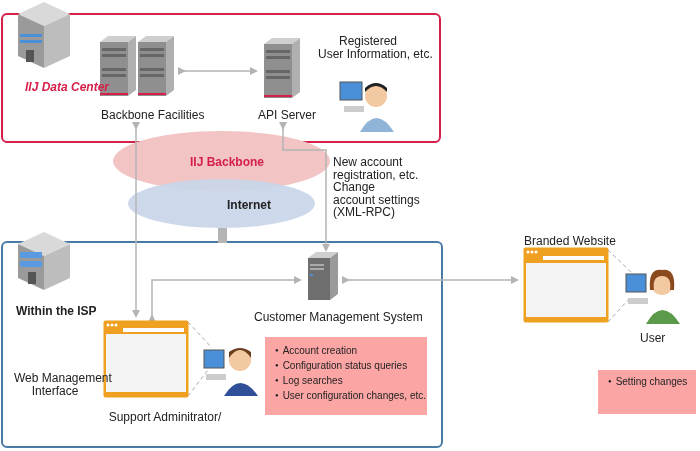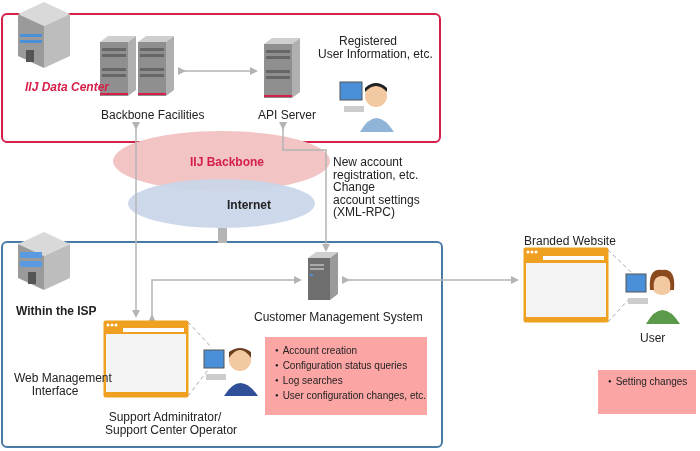--- a/index.html
+++ b/index.html
@@ -171,21 +171,20 @@
   <div>(XML-RPC)</div>
 </div>
 
 <div class="lbl" style="left:254px;top:310px;">Customer Management System</div>
 <div class="lbl" style="left:14px;top:372px;text-align:center;width:82px;line-height:13px;">
   <div>Web Management</div>
   <div>Interface</div>
 </div>
 <div class="lbl lbl-center" style="left:105px;top:411px;width:120px;line-height:13px;">
   <div>Support Adminitrator/</div>
-  <div>Support Center Operator</div>
 </div>
 <div class="lbl" style="left:524px;top:234px;">Branded Website</div>
 <div class="lbl" style="left:640px;top:331px;">User</div>
 
 <div class="infobox" style="left:265px;top:337px;width:162px;height:78px;">
   <ul>
     <li>Account creation</li>
     <li>Configuration status queries</li>
     <li>Log searches</li>
     <li>User configuration changes, etc.</li>

